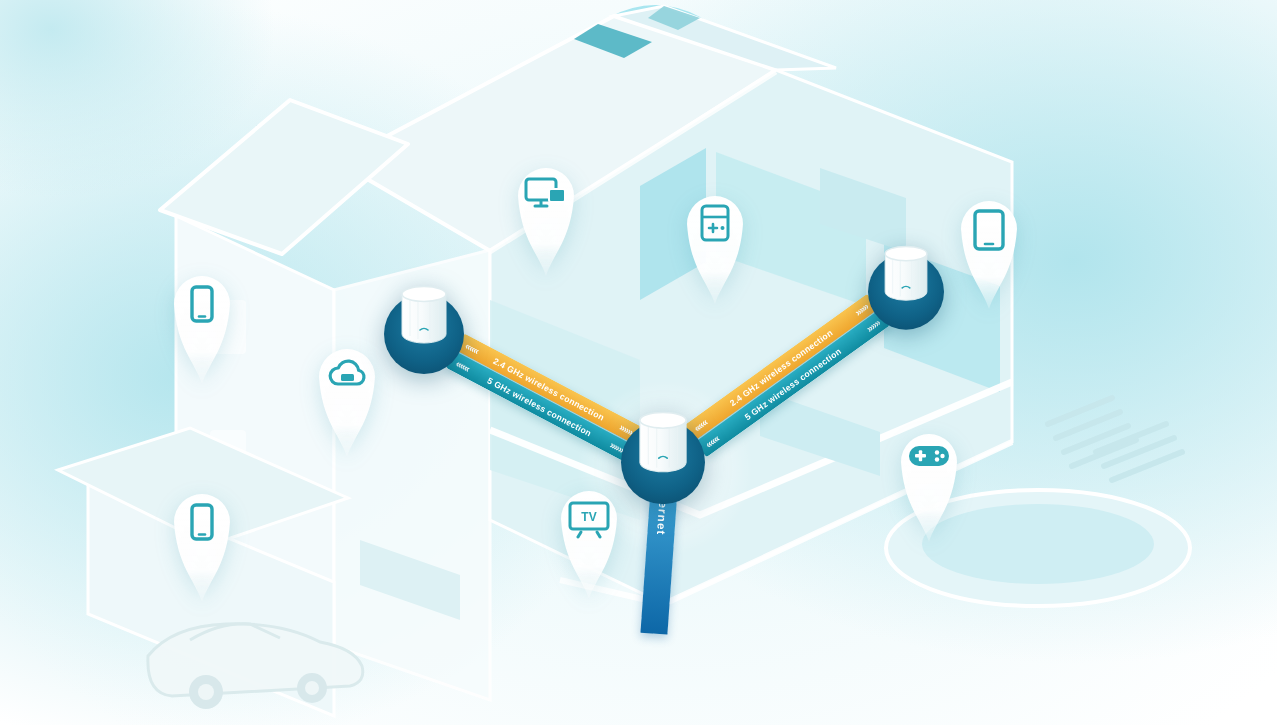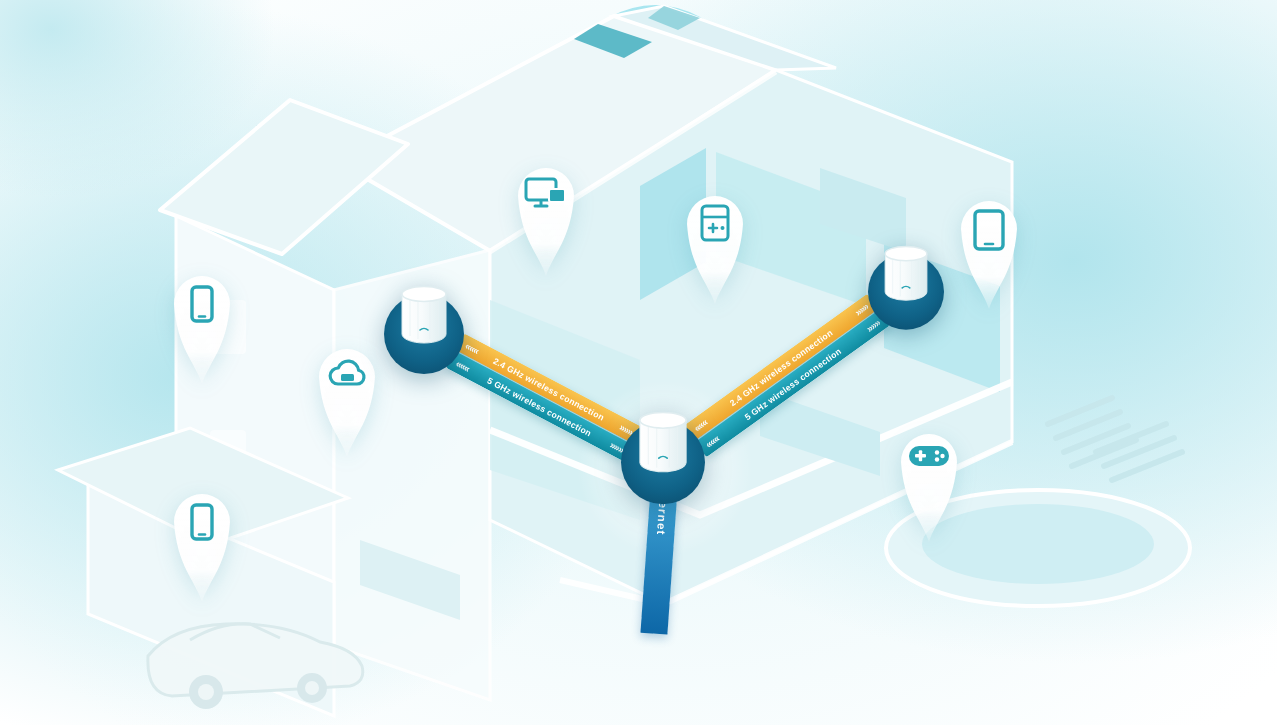--- a/index.html
+++ b/index.html
@@ -183,20 +183,31 @@
   <div class="pin" style="left:954px;top:193px">
     <svg class="drop" viewBox="0 0 70 118">
       <path d="M35 116 C28 94 10 80 7 36 A28 28 0 0 1 63 36 C60 80 42 94 35 116 Z" fill="url(#pinGrad)"></path>
     </svg>
     <svg class="icon" width="38" height="46" viewBox="0 0 38 46">
       <rect x="5" y="3" width="28" height="38" rx="4" fill="none" stroke="#2aa5b4" stroke-width="3.4"></rect>
       <line x1="15" y1="36" x2="23" y2="36" stroke="#2aa5b4" stroke-width="2.6" stroke-linecap="round"></line>
     </svg>
   </div>
 
+  <div class="pin" style="left:554px;top:483px">
+    <svg class="drop" viewBox="0 0 70 118">
+      <path d="M35 116 C28 94 10 80 7 36 A28 28 0 0 1 63 36 C60 80 42 94 35 116 Z" fill="url(#pinGrad)"></path>
+    </svg>
+    <svg class="icon" width="46" height="42" viewBox="0 0 46 42">
+      <rect x="4" y="5" width="38" height="26" rx="3" fill="none" stroke="#2aa5b4" stroke-width="3"></rect>
+      <text x="23" y="23" text-anchor="middle" font-family="Liberation Sans, sans-serif" font-size="12" font-weight="bold" fill="#2aa5b4">TV</text>
+      <line x1="15" y1="34" x2="12" y2="39" stroke="#2aa5b4" stroke-width="3" stroke-linecap="round"></line>
+      <line x1="31" y1="34" x2="34" y2="39" stroke="#2aa5b4" stroke-width="3" stroke-linecap="round"></line>
+    </svg>
+  </div>
 
   <div class="pin" style="left:894px;top:426px">
     <svg class="drop" viewBox="0 0 70 118">
       <path d="M35 116 C28 94 10 80 7 36 A28 28 0 0 1 63 36 C60 80 42 94 35 116 Z" fill="url(#pinGrad)"></path>
     </svg>
     <svg class="icon" width="44" height="30" viewBox="0 0 44 30">
       <rect x="2" y="5" width="40" height="20" rx="10" fill="#2aa5b4"></rect>
       <rect x="8" y="13" width="11" height="3.4" rx="1" fill="#ffffff"></rect>
       <rect x="11.8" y="9.2" width="3.4" height="11" rx="1" fill="#ffffff"></rect>
       <circle cx="30" cy="11.5" r="2.2" fill="#ffffff"></circle>

